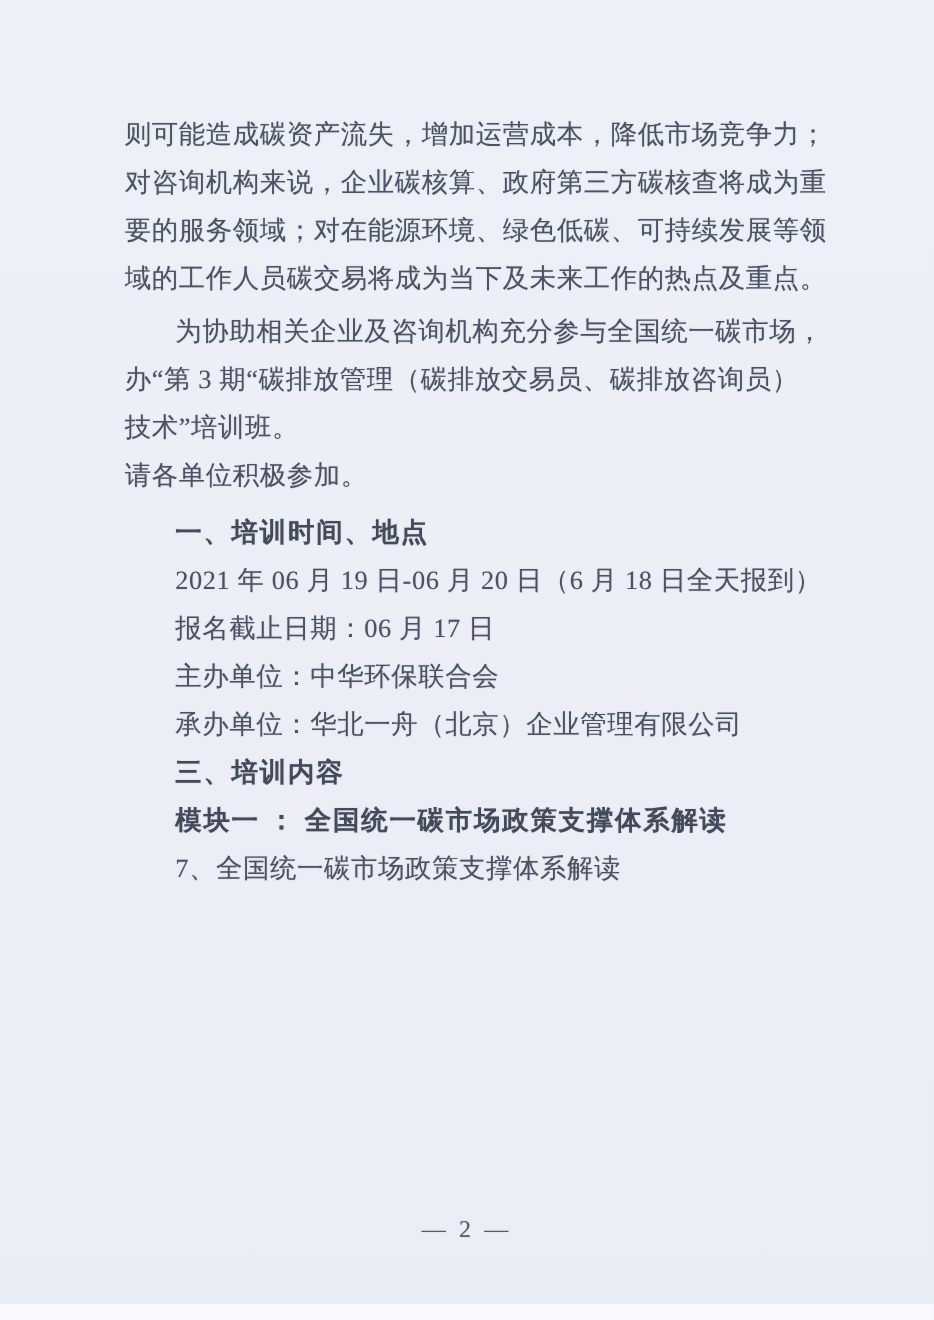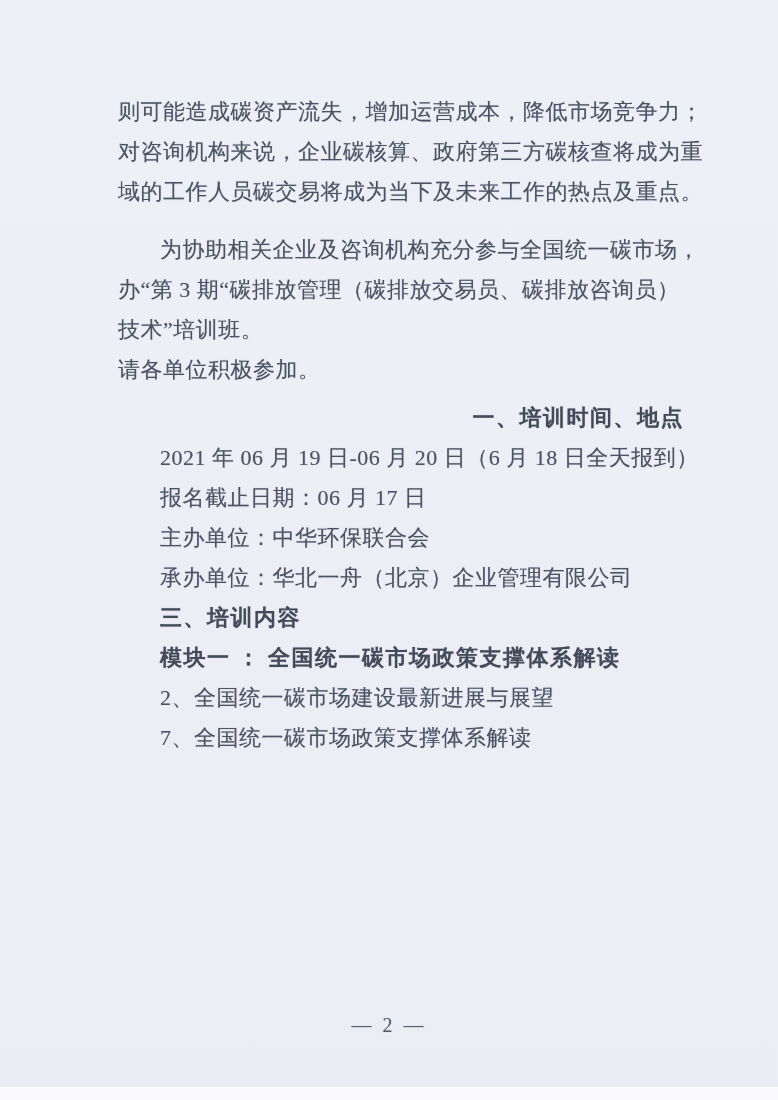--- a/index.html
+++ b/index.html
@@ -22,46 +22,45 @@
   .scan-bottom-strip {
     position: absolute;
     left: 0;
     right: 0;
     bottom: 0;
     height: 13px;
     background: #fafafc;
   }
   .content {
     position: absolute;
-    left: 118px;
+    left: 104px;
     top: 92px;
     width: 566px;
     font-size: 22px;
     line-height: 40px;
     color: #4b5263;
     letter-spacing: 0.5px;
     text-shadow: 0 0 1px rgba(75, 82, 99, 0.38);
   }
   .line {
     white-space: nowrap;
   }
   .indent {
     padding-left: 42px;
   }
   .bold {
     font-weight: bold;
     color: #434a59;
     letter-spacing: 1.5px;
   }
   .gap-para {
-    margin-top: 18px;
+    margin-top: 4px;
   }
   .gap-section {
     margin-top: 8px;
-    text-align: right;
   }
   .page-footer {
     position: absolute;
     top: 1010px;
     left: 0;
     width: 778px;
     text-align: center;
     font-size: 20px;
     line-height: 30px;
     color: #545b6b;
@@ -71,38 +70,38 @@
 </style>
 </head>
 <body>
 
 <div class="scan-page">
 
   <div class="content">
 
     <div class="line">则可能造成碳资产流失，增加运营成本，降低市场竞争力；</div>
     <div class="line">对咨询机构来说，企业碳核算、政府第三方碳核查将成为重</div>
+    <div class="line">要的服务领域；对在能源环境、绿色低碳、可持续发展等领</div>
     <div class="line">域的工作人员碳交易将成为当下及未来工作的热点及重点。</div>
 
     <div class="line indent gap-para">为协助相关企业及咨询机构充分参与全国统一碳市场，</div>
     <div class="line">办“第 3 期“碳排放管理（碳排放交易员、碳排放咨询员）</div>
     <div class="line">技术”培训班。</div>
 
     <div class="line">请各单位积极参加。</div>
 
     <div class="line indent bold gap-section">一、培训时间、地点</div>
     <div class="line indent">2021 年 06 月 19 日-06 月 20 日（6 月 18 日全天报到）</div>
     <div class="line indent">报名截止日期：06 月 17 日</div>
 
     <div class="line indent">主办单位：中华环保联合会</div>
     <div class="line indent">承办单位：华北一舟（北京）企业管理有限公司</div>
 
     <div class="line indent bold">三、培训内容</div>
     <div class="line indent bold">模块一 ： 全国统一碳市场政策支撑体系解读</div>
-    <div class="line indent">2、全国统一碳市场建设最新进展与展望</div>
     <div class="line indent">7、全国统一碳市场政策支撑体系解读</div>
 
   </div>
 
   <div class="page-footer">— 2 —</div>
 
   <div class="scan-bottom-strip"></div>
 </div>
 
 </body></html>

